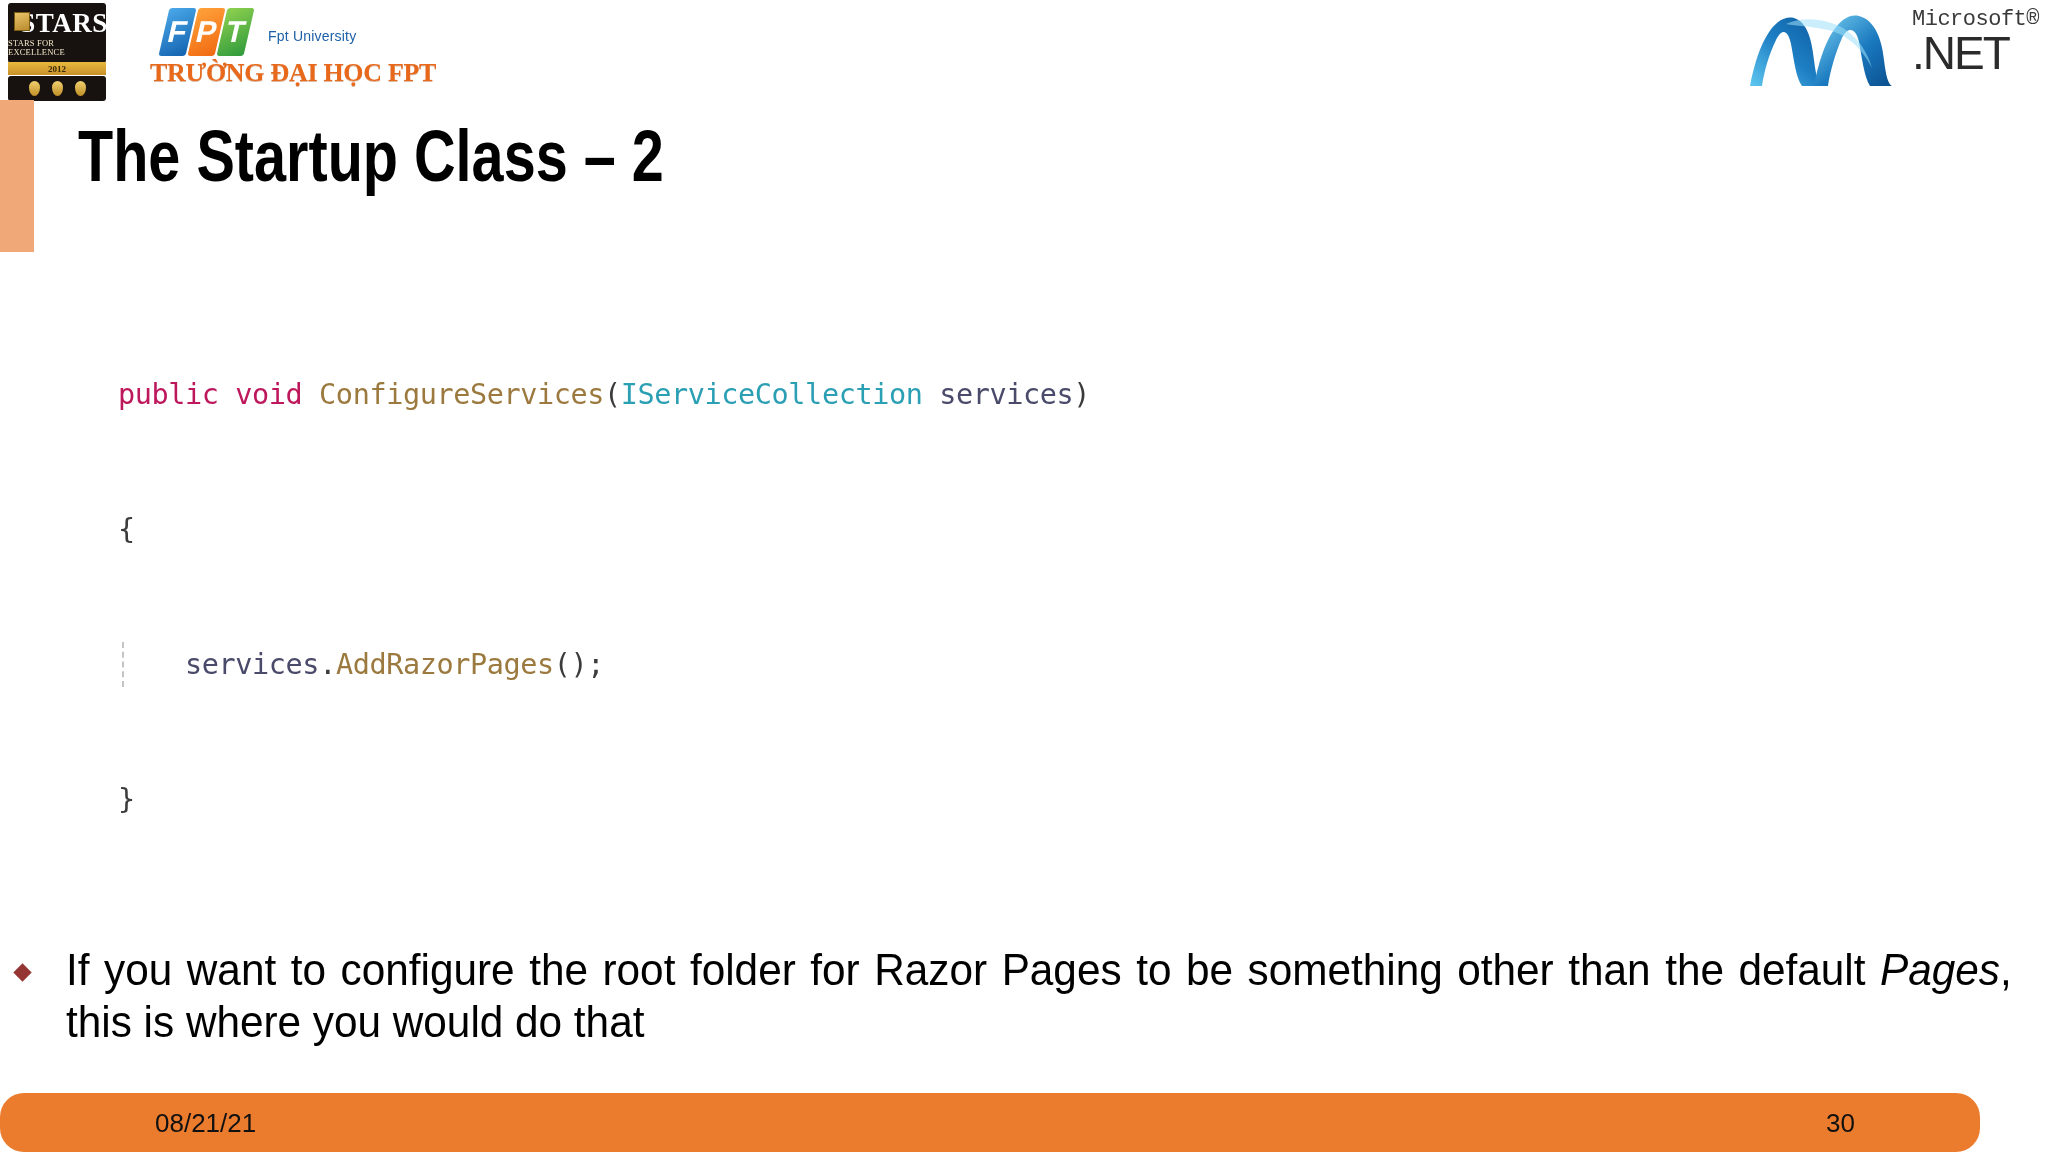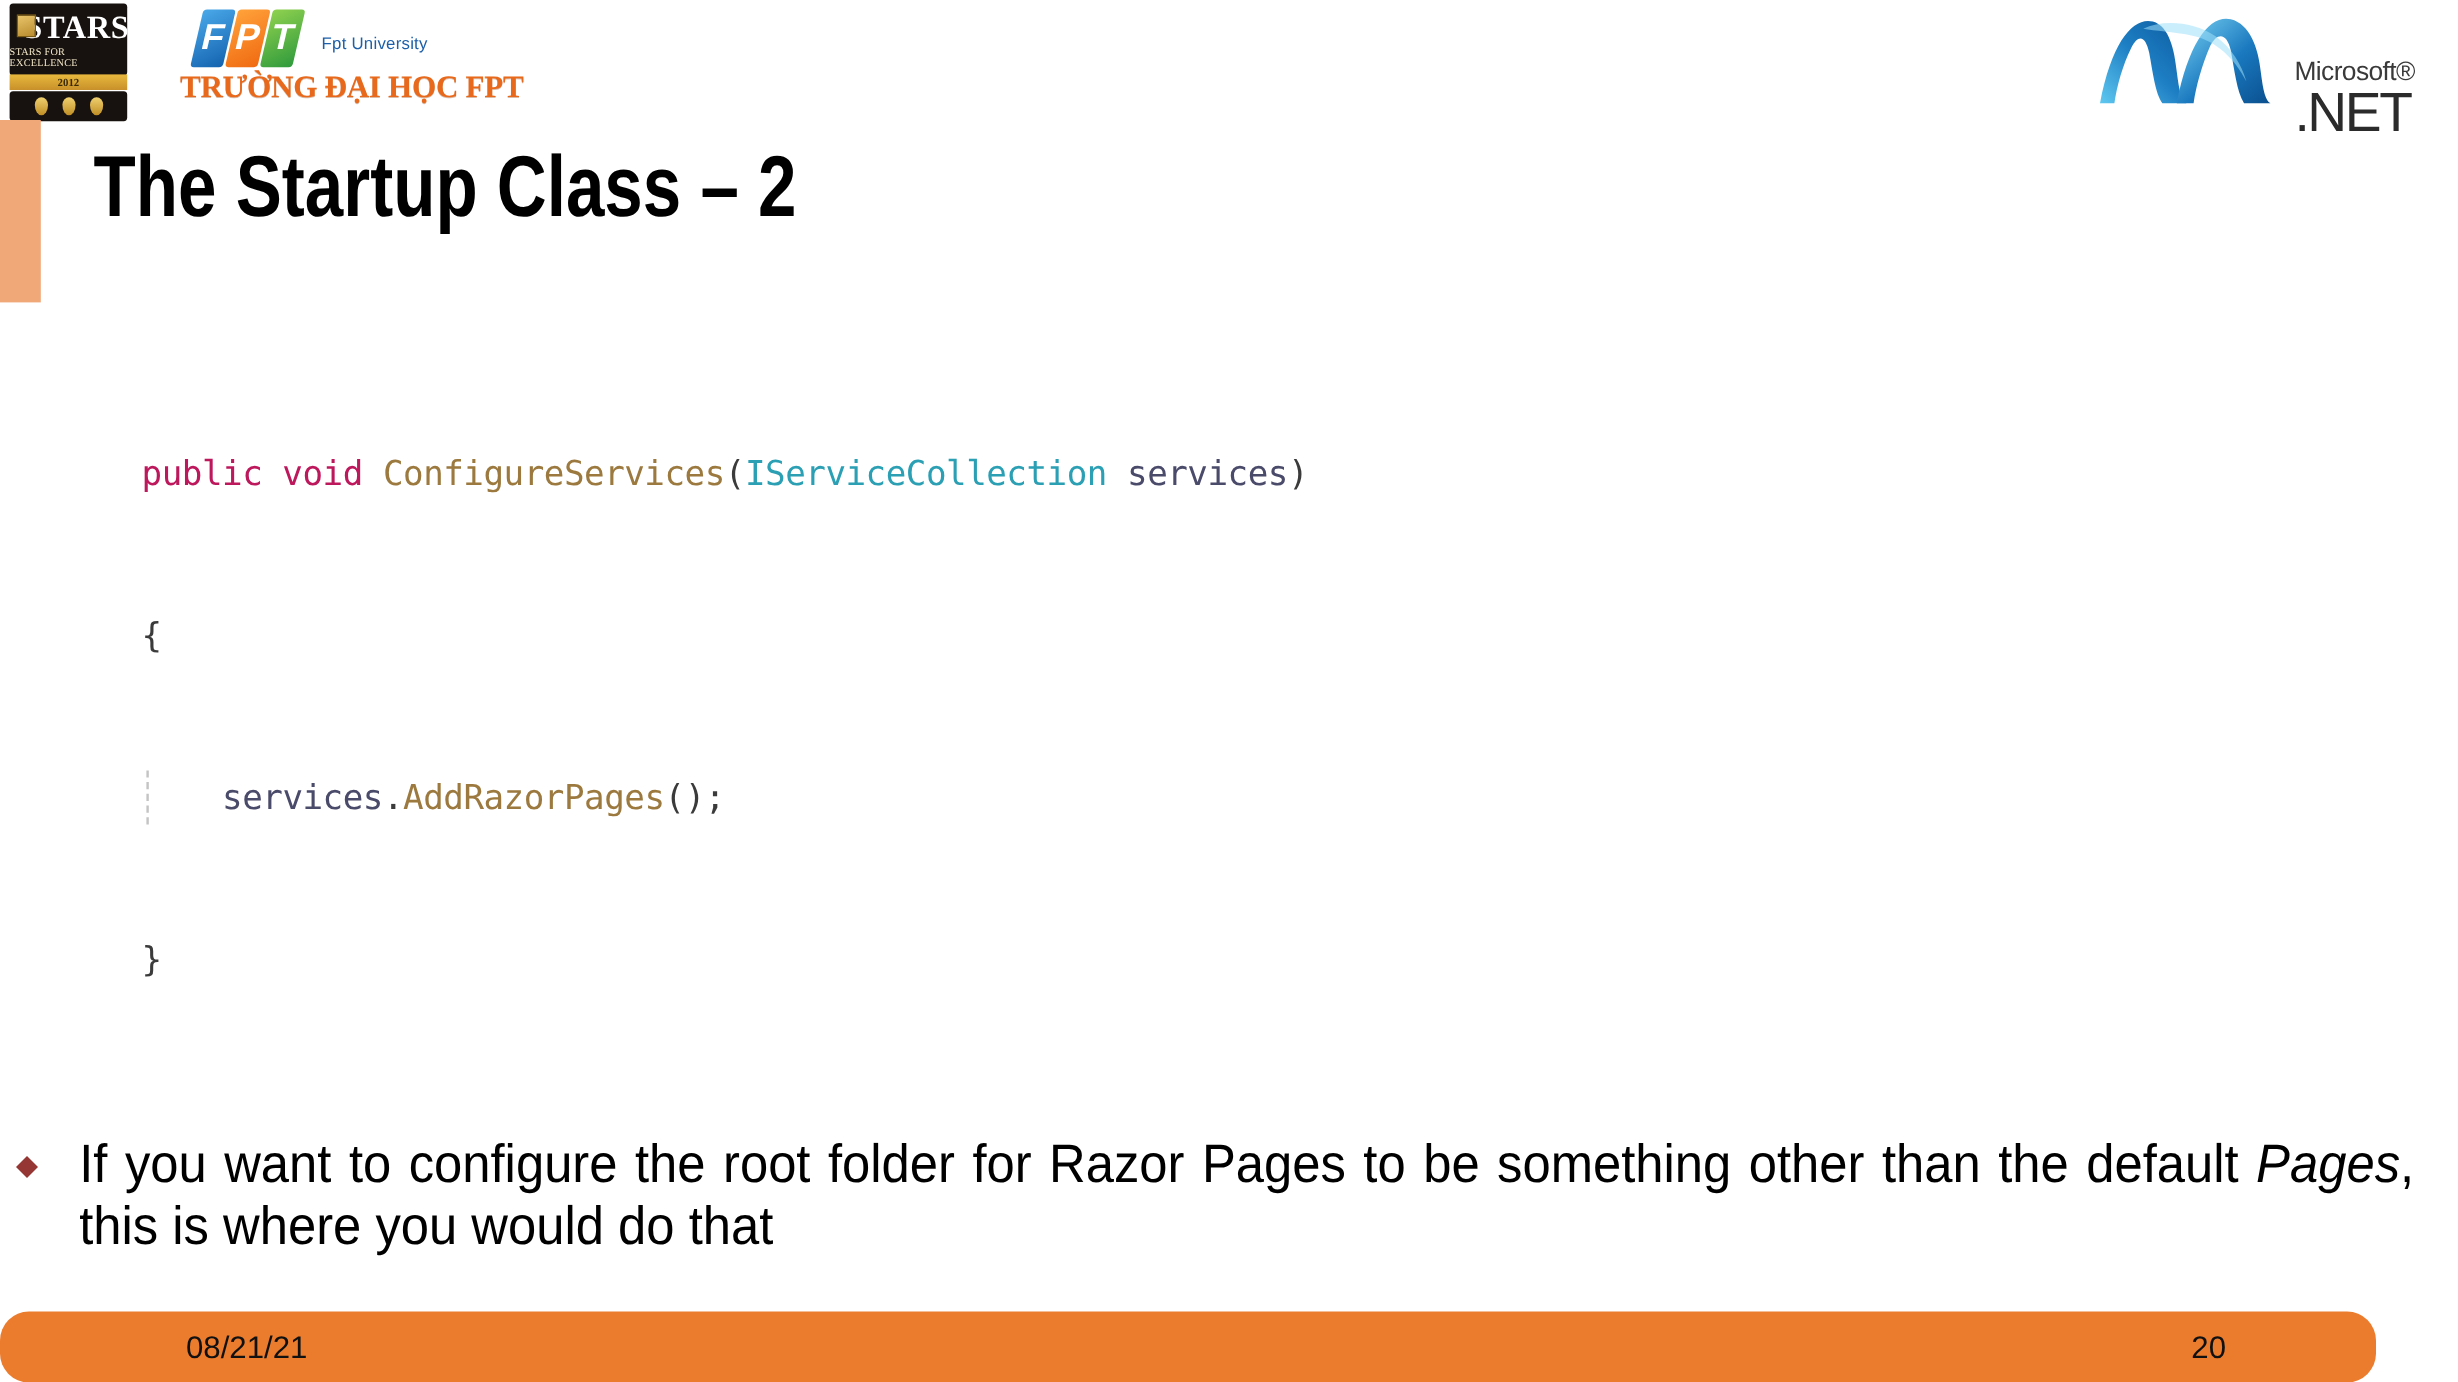--- a/index.html
+++ b/index.html
@@ -75,22 +75,22 @@
     color:#e8691b; font-family:"Liberation Serif", serif; font-weight:bold;
     font-size:26px; letter-spacing:-0.3px; white-space:nowrap;
     text-shadow:0 1px 0 rgba(150,60,0,.35);
   }
 
   
   .dotnet { position:absolute; right:6px; top:2px; width:300px; height:96px; }
   .dotnet-swoosh { position:absolute; left:0; top:6px; width:168px; height:82px; }
   .dotnet-text { position:absolute; left:170px; top:6px; width:130px; }
   .ms-word {
-    font-family:Liberation Sans, sans-serif; font-size:22px; color:#3a3a3a;
-    line-height:24px; letter-spacing:-0.5px;margin-top:40px;
+    font-family:Liberation Mono, monospace; font-size:22px; color:#3a3a3a;
+    line-height:24px; letter-spacing:-0.5px;
   }
   .net-word {
     font-family:"Liberation Sans", sans-serif; font-size:46px; color:#2b2b2b;
     line-height:46px; letter-spacing:-2px; margin-top:-2px;
   }
 
   
   .title-bar {
     position:absolute; left:0; top:100px; width:34px; height:152px;
     background:#f0a878;
@@ -235,16 +235,16 @@
       
       
       
       
       
     </div>
   </div>
 
   <div class="footer">
     <div class="footer-date">08/21/21</div>
-    <div class="footer-page">20</div>
+    <div class="footer-page">30</div>
   </div>
 
 </div>
 
 </body></html>

